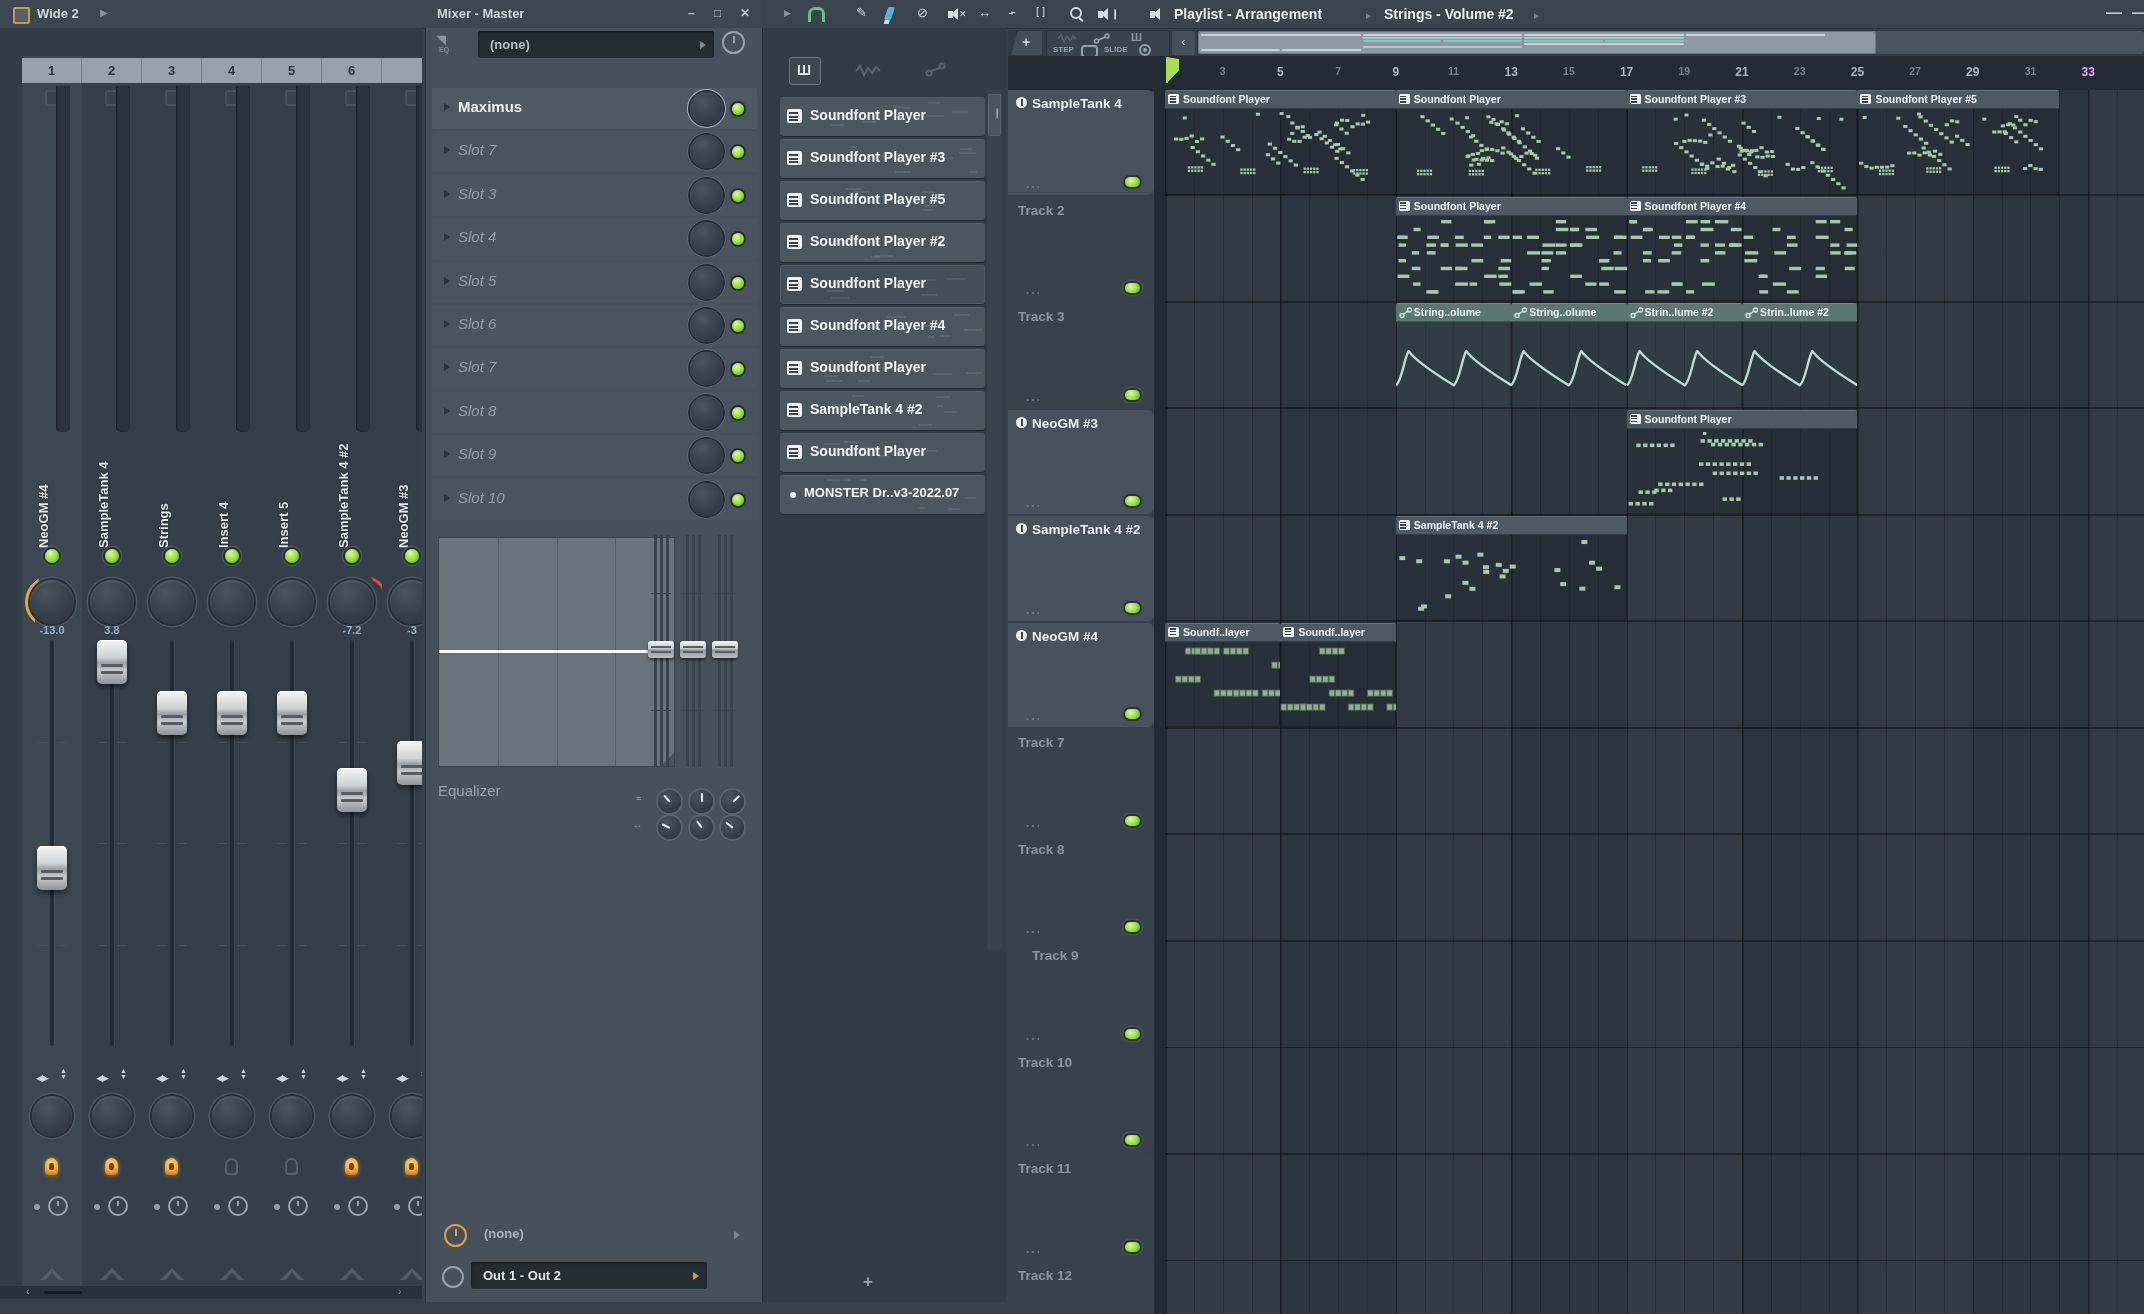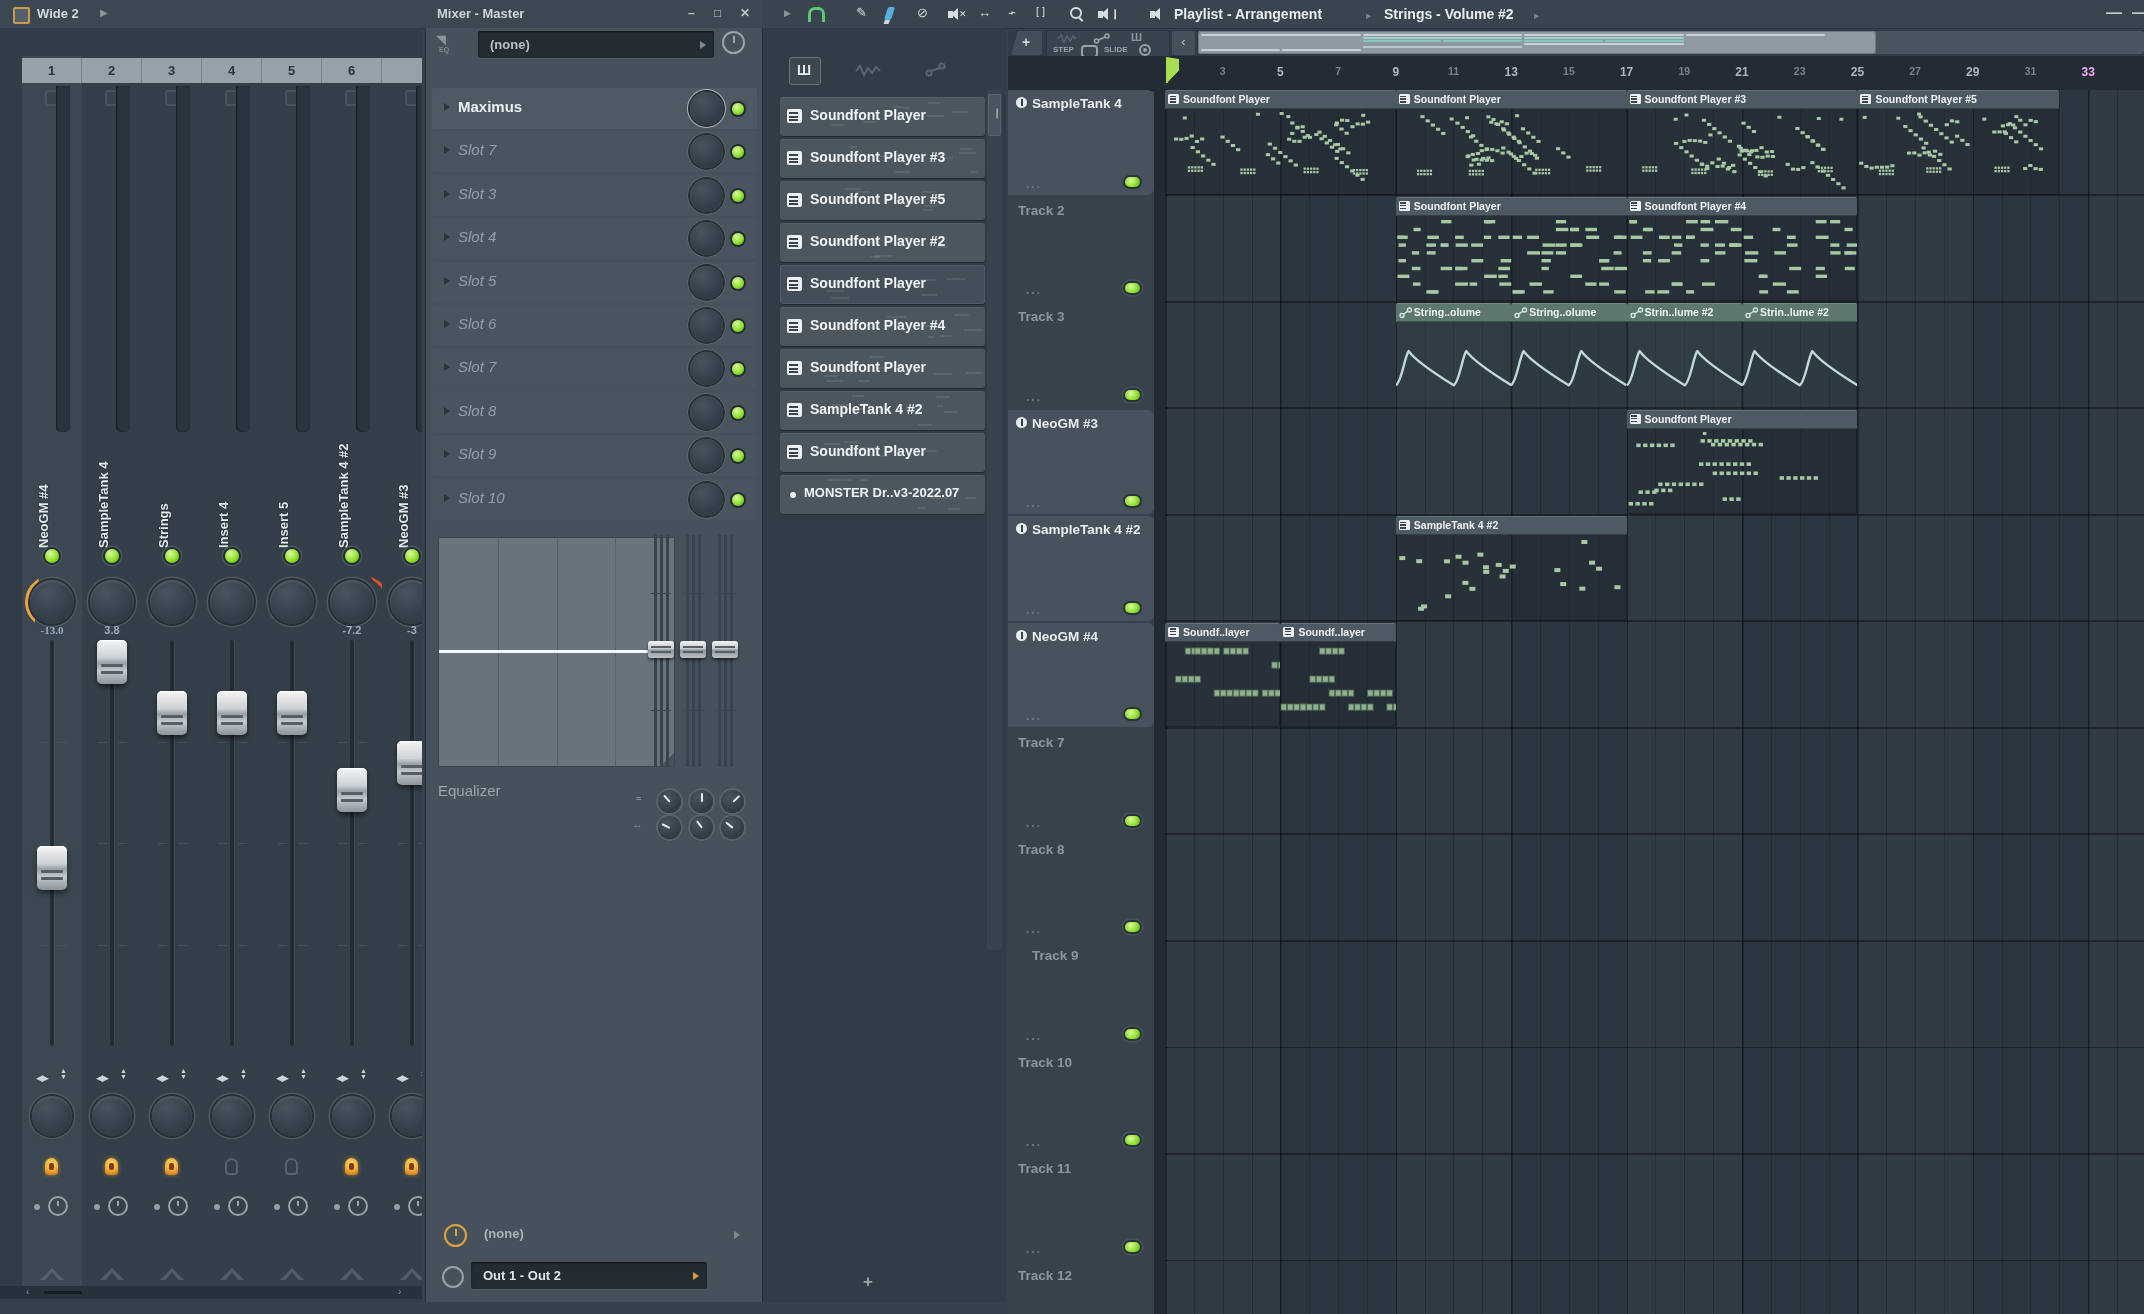--- a/index.html
+++ b/index.html
@@ -138,21 +138,21 @@
   <div class="abs" id="strips-clip">
       <div class="strip sel" style="left: 22px;">
         <div class="numcell" style="left: 0px; width: 59px;">1</div>
         <div class="chkbox" style="left: 23px; top: 34px;"></div>
         <div class="meter" style="left: 34px; top: 30px; height: 346px;"></div>
         <div class="vlabel" style="left: 14px; top: 140px; height: 352px;">NeoGM #4</div>
         <div class="led" style="left: 23px; top: 493px; width: 14px; height: 14px;"></div>
         <div class="knob" style="left: 8px; top: 524px; width: 44px; height: 44px;">
           <div style="position: absolute; left: -5px; top: -5px; width: 48px; height: 48px; border-width: 3px; border-style: solid; border-color: rgb(232, 164, 60) transparent transparent rgb(232, 164, 60); border-image: initial; border-radius: 50%; transform: rotate(-40deg); clip-path: polygon(0px 0px, 60% 0px, 0px 60%);"></div>
         </div>
-        <div class="chval" style="left: 0px; top: 568px; font-family: Liberation Serif, serif;">-13.0</div>
+        <div class="chval" style="left: 0px; top: 568px;">-13.0</div>
         <div class="ftrack" style="left: 28px; top: 584px; height: 406px;"></div>
         <div class="ftick" style="left: 16px; width: 9px; top: 685.5px;"></div>
         <div class="ftick" style="left: 36px; width: 9px; top: 685.5px;"></div>
         <div class="ftick" style="left: 16px; width: 9px; top: 787px;"></div>
         <div class="ftick" style="left: 36px; width: 9px; top: 787px;"></div>
         <div class="ftick" style="left: 16px; width: 9px; top: 888.5px;"></div>
         <div class="ftick" style="left: 36px; width: 9px; top: 888.5px;"></div>
         <div class="fhandle" style="left: 15px; top: 789.978px;">
           <i style="top: 24px;"></i>
           <i style="top: 31px;"></i>

